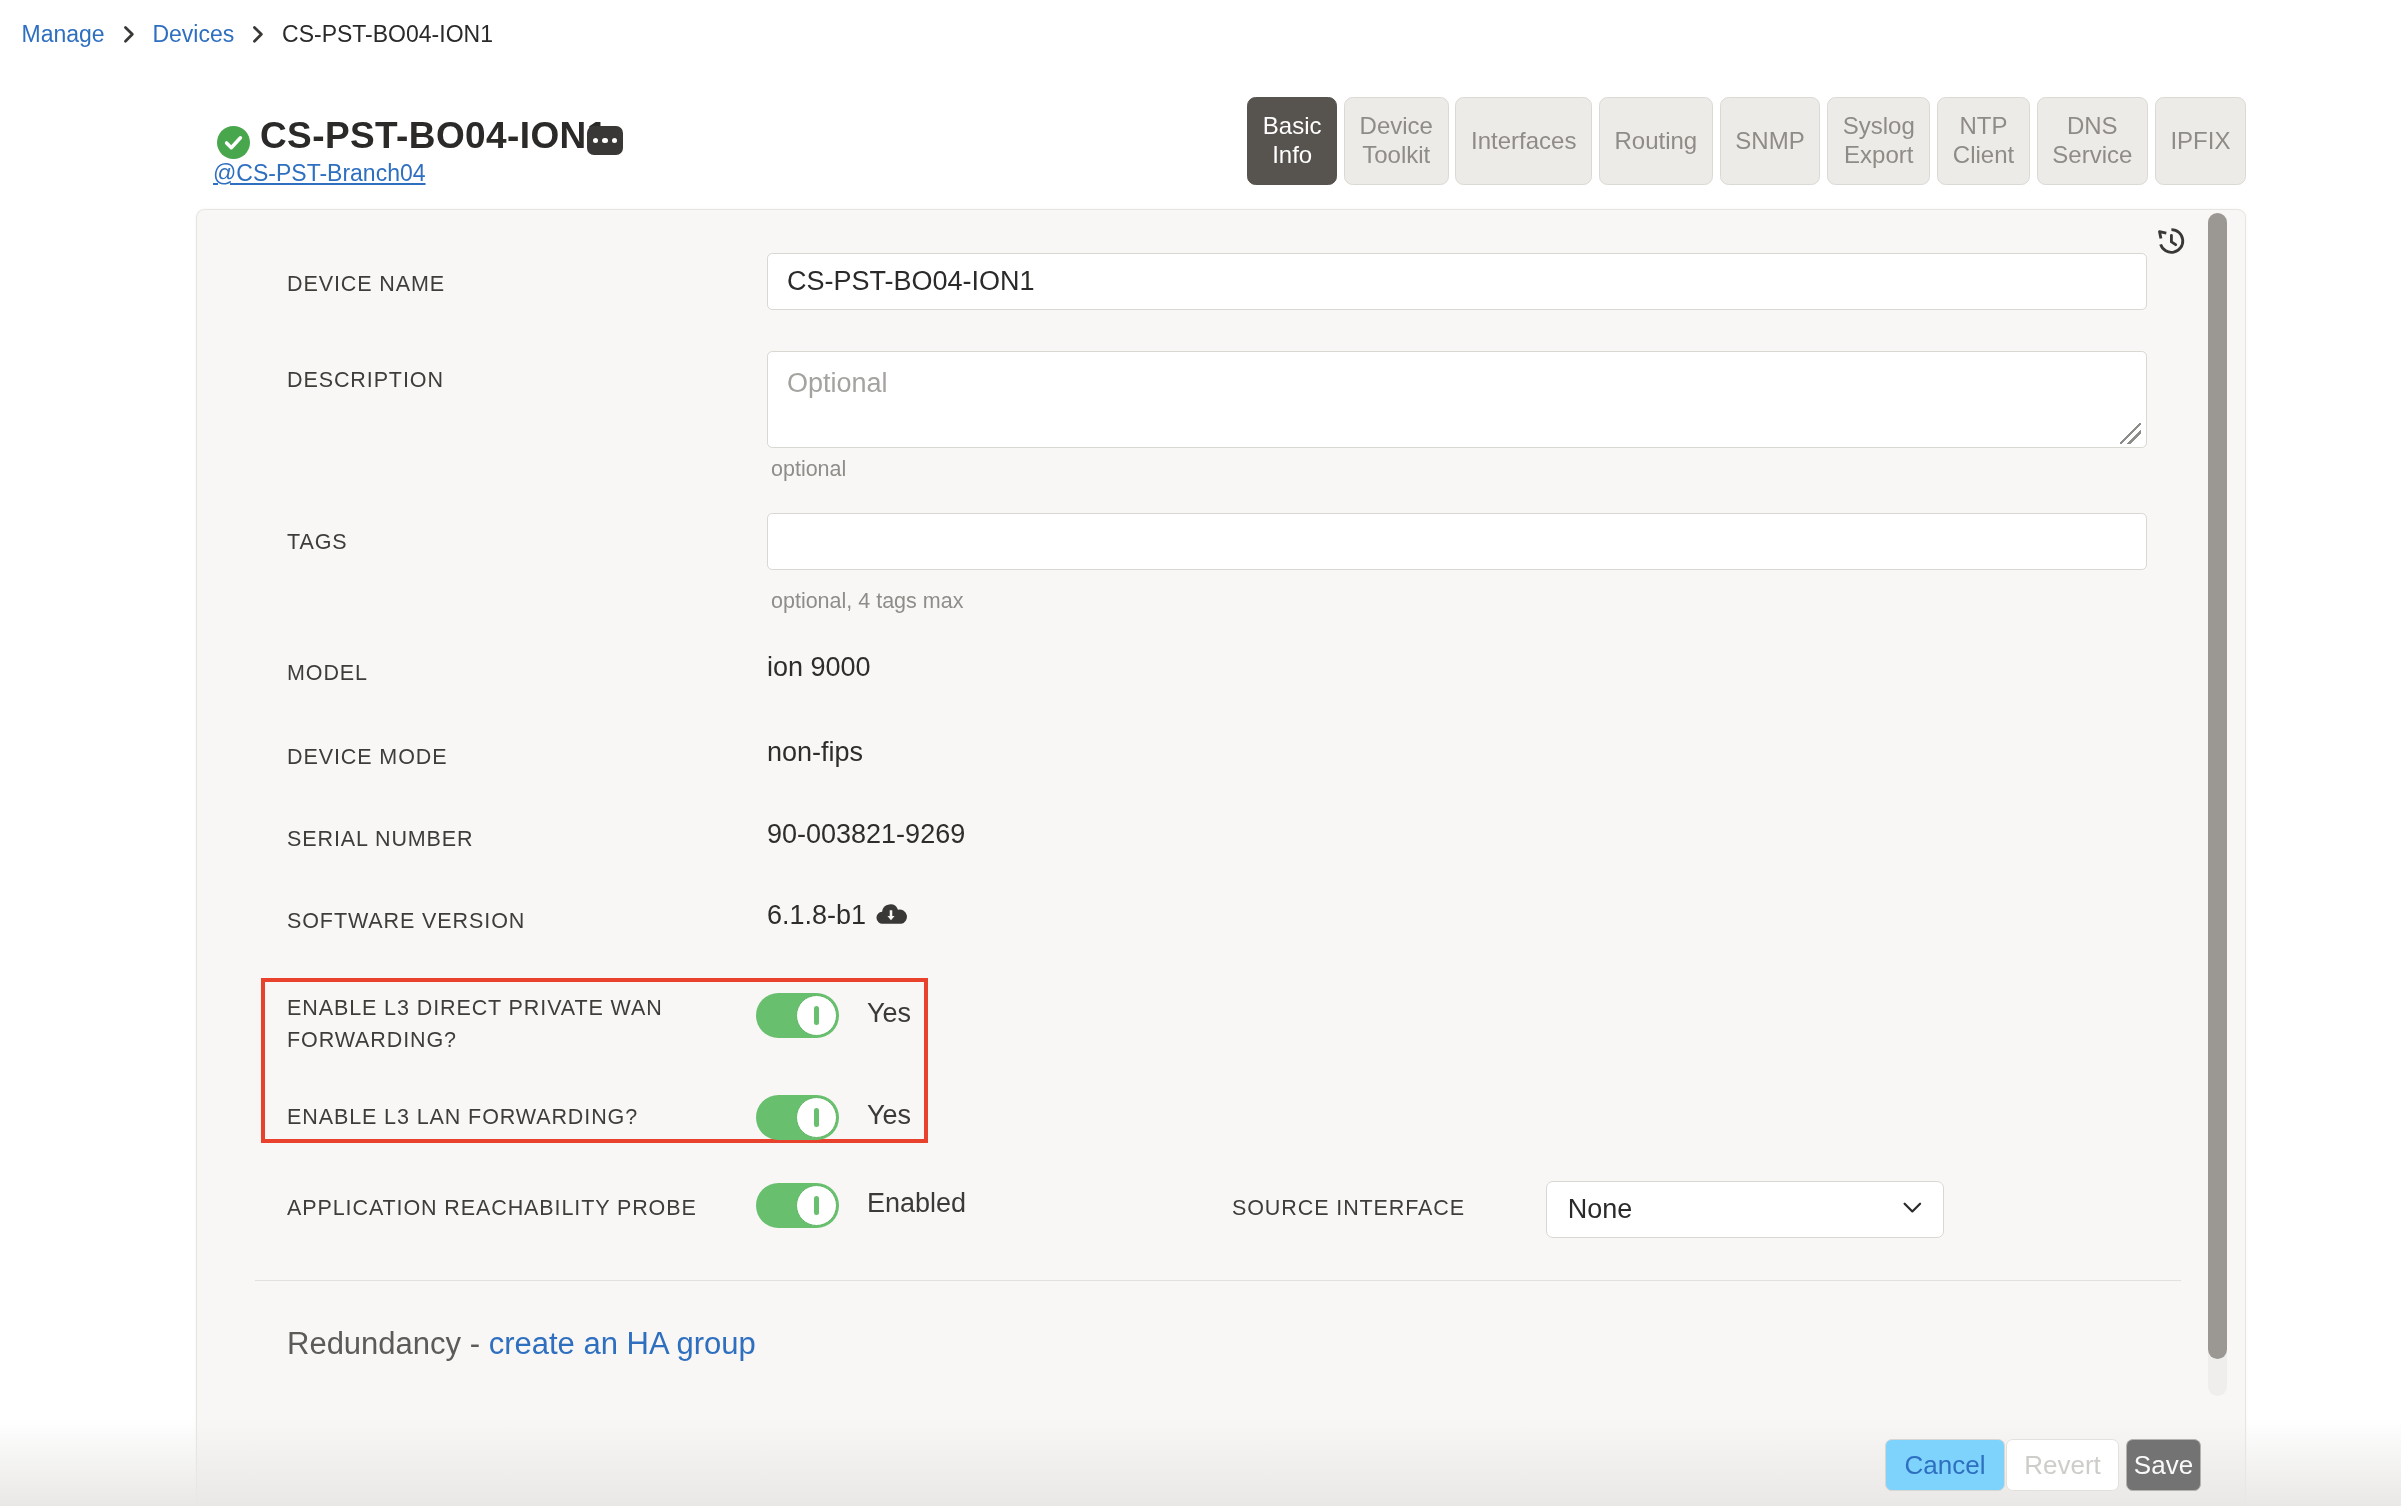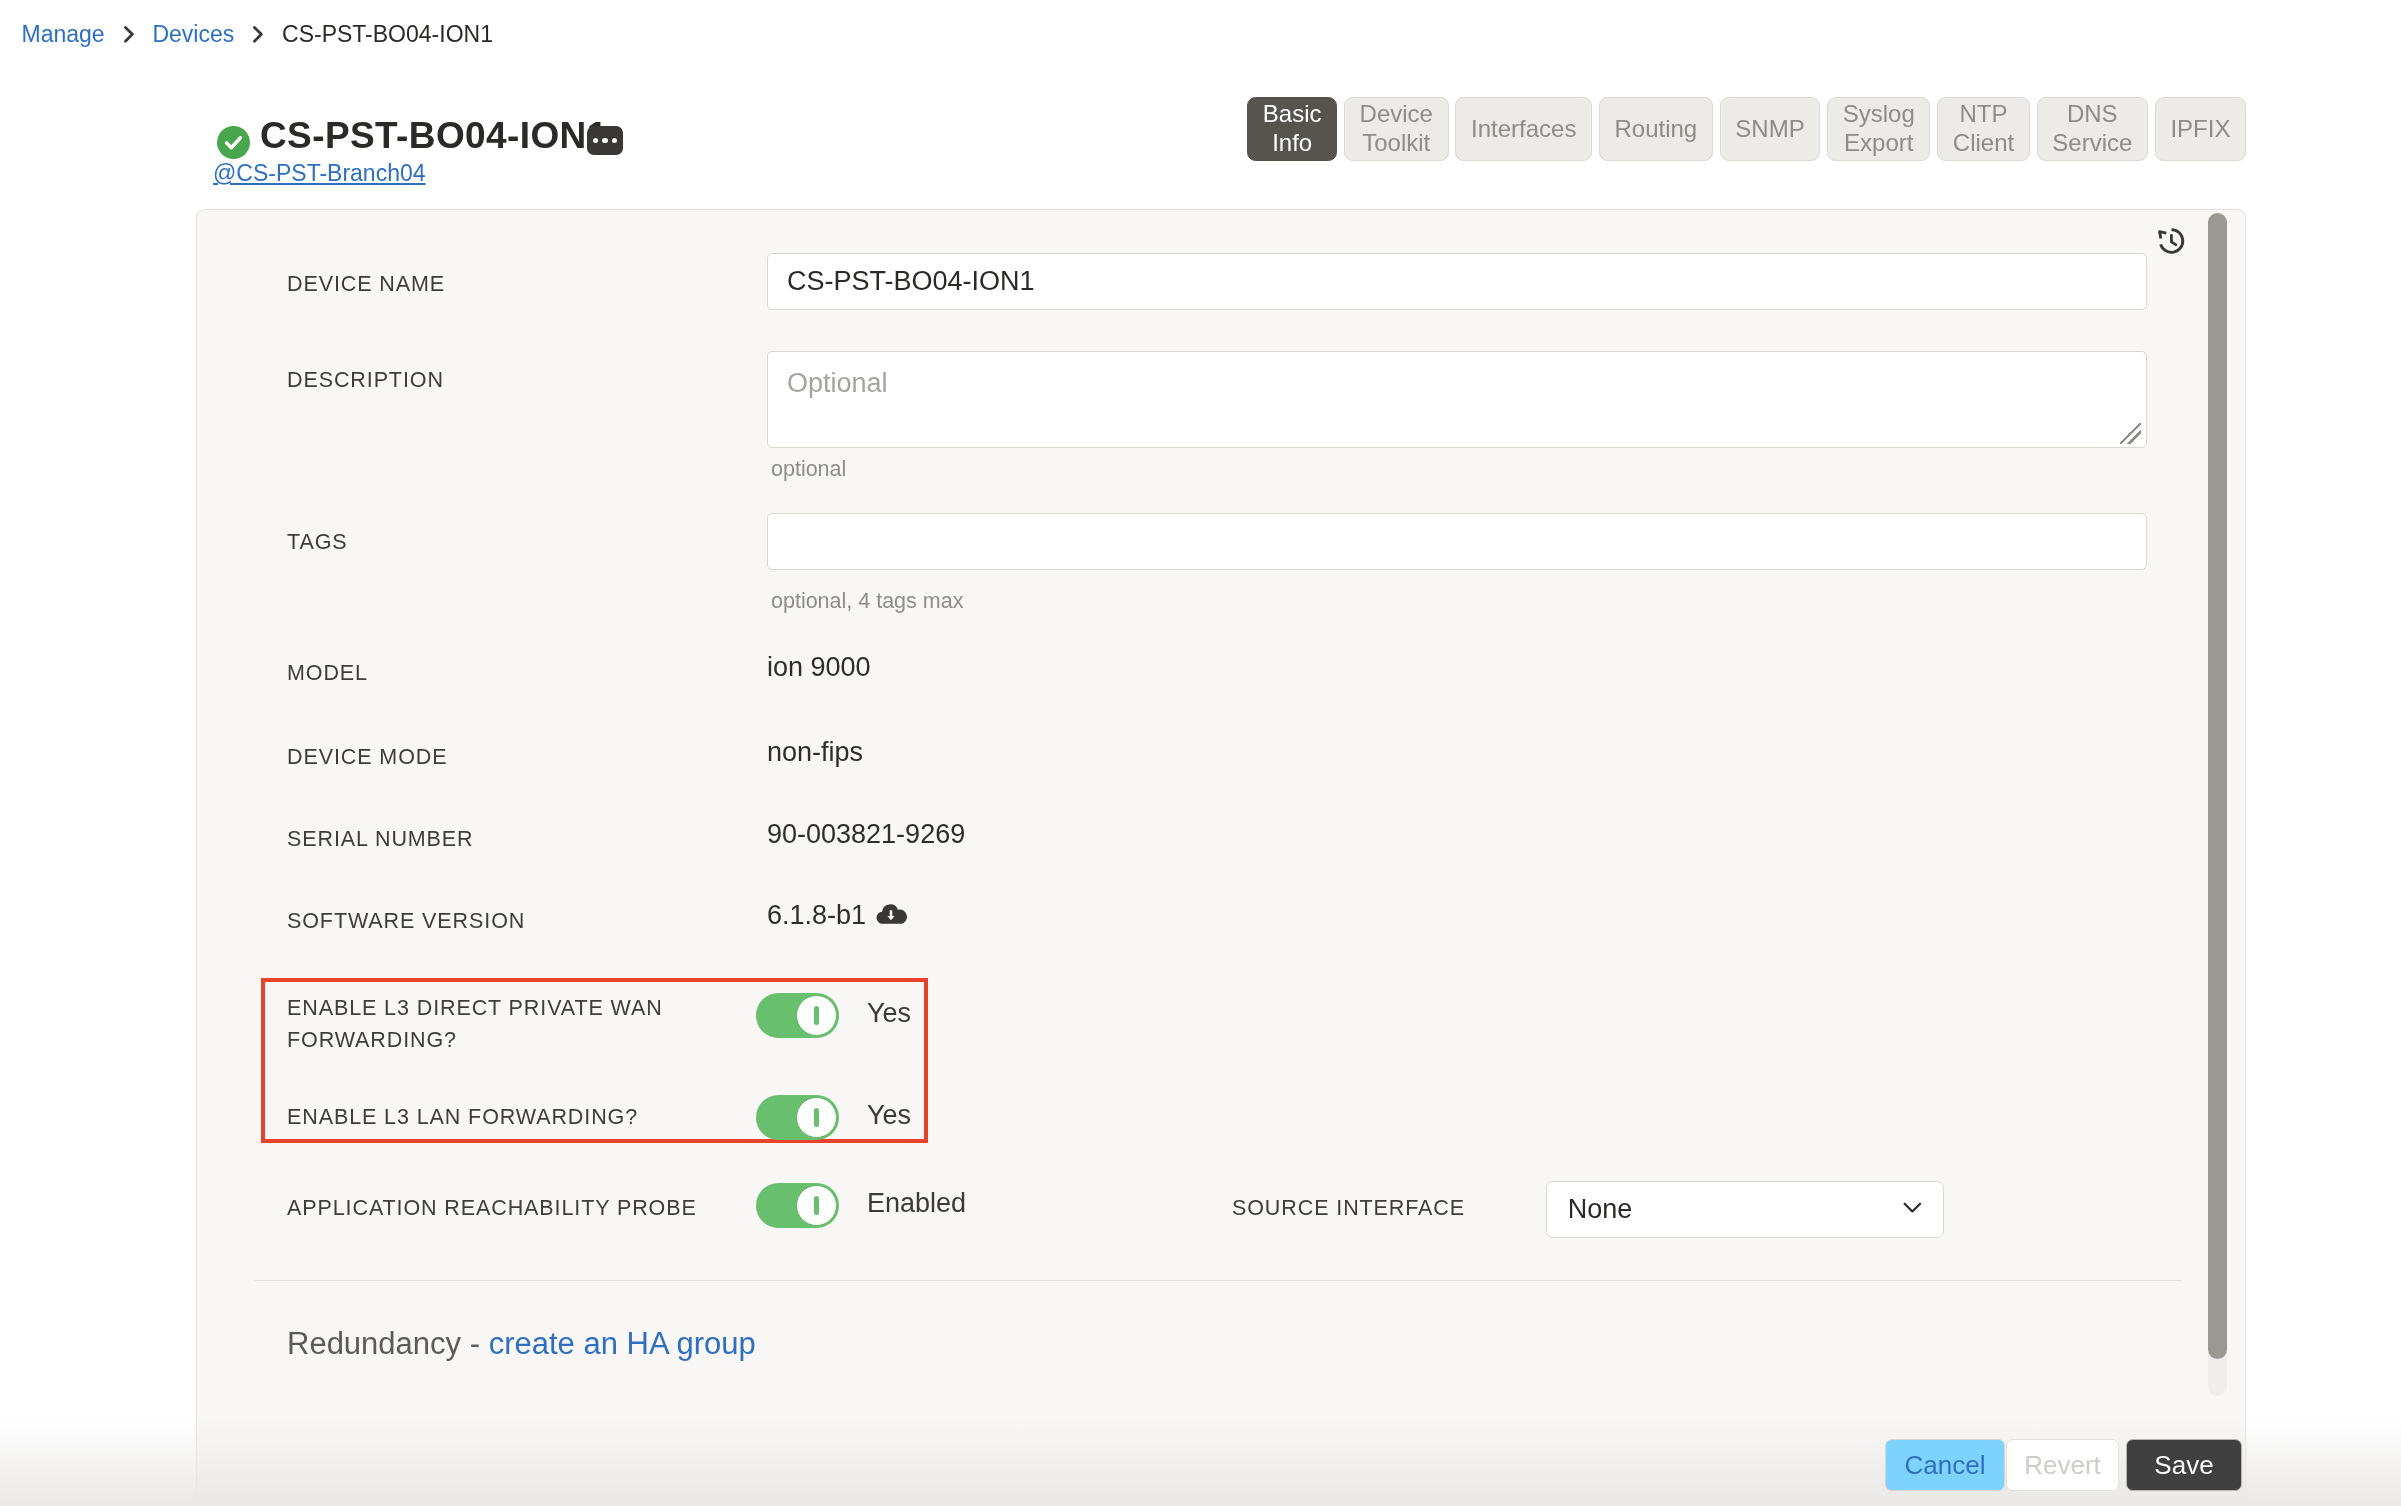--- a/index.html
+++ b/index.html
@@ -15,21 +15,21 @@
 
   
   .check-badge { position:absolute; left:217px; top:126px; width:33px; height:33px; }
   .page-title { position:absolute; left:260px; top:115px; font-size:37px; font-weight:600; color:#2b2a28; letter-spacing:0.4px; }
   .more-btn { position:absolute; left:587px; top:126px; width:36px; height:29px; background:#3a3836; border-radius:6.9px;
     display:flex; align-items:center; justify-content:center; gap:4.3px; cursor:pointer; }
   .more-btn .dot { width:5.2px; height:5.2px; border-radius:50%; background:#ffffff; }
   .site-link { position:absolute; left:213px; top:160px; font-size:23px; color:#2e6fc0; text-decoration:underline; cursor:pointer; }
 
   
-  .tabs { position:absolute; top:97px; right:155px; display:flex; gap:6.9px; align-items:stretch; height:64px; }
+  .tabs { position:absolute; top:97px; right:155px; display:flex; gap:6.9px; align-items:stretch; height:88px; }
   .tab { display:flex; align-items:center; justify-content:center; text-align:center;
     background:#edebe7; border:0.9px solid #dbd9d4; border-radius:8.6px; color:#8f8c88;
     font-size:24px; line-height:1.2; padding:0 14.6px; width:min-content; min-width:74px; white-space:pre-line; cursor:pointer; }
   .tab.active { background:#57534f; border-color:#57534f; color:#ffffff; }
 
   
   .card { position:absolute; left:196px; top:209px; width:2050px; height:1494px;
     background:#f8f7f5; border:0.9px solid #e7e5e1; border-radius:8.6px; box-shadow:0 0.9px 2.6px rgba(0,0,0,0.06); }
   .history-btn { position:absolute; left:1956px; top:13.8px; width:34px; height:34px; cursor:pointer; }
 
@@ -70,21 +70,21 @@
   .redundancy { position:absolute; left:90px; top:1116px; font-size:31px; color:#5d5b58; }
   .redundancy a { color:#2e6fc0; cursor:pointer; }
 
   
   .footer-fade { position:absolute; left:0; top:1418px; width:2401px; height:88px;
     background:linear-gradient(180deg, rgba(255,255,255,0) 0%, #e9e8e6 100%); }
   .btn { position:absolute; top:1439px; height:52px; border-radius:6.9px; font-size:26px;
     display:flex; align-items:center; justify-content:center; cursor:pointer; font-family:"Liberation Sans", sans-serif; }
   .btn-cancel { left:1885px; width:120px; background:#7dd3fc; border:0.9px solid #d8d6d2; color:#2e6fc0; }
   .btn-revert { left:2006px; width:113px; background:#ffffff; border:0.9px solid #e3e1dd; color:#cfcdc9; }
-  .btn-save  { left:2126px; width:116px; background:#404040; border:0.9px solid #b5b3b0; color:#fbfaf9; }
+  .btn-save  { left:2126px; width:75px; background:#737373; border:0.9px solid #b5b3b0; color:#fbfaf9; }
 </style>
 </head>
 <body>
 
 <div class="page">
 
   <div class="breadcrumb">
     <a class="crumb-link">Manage</a>
     <span class="crumb-sep">
       <svg width="13.8" height="20.7" viewBox="0 0 16 24">

